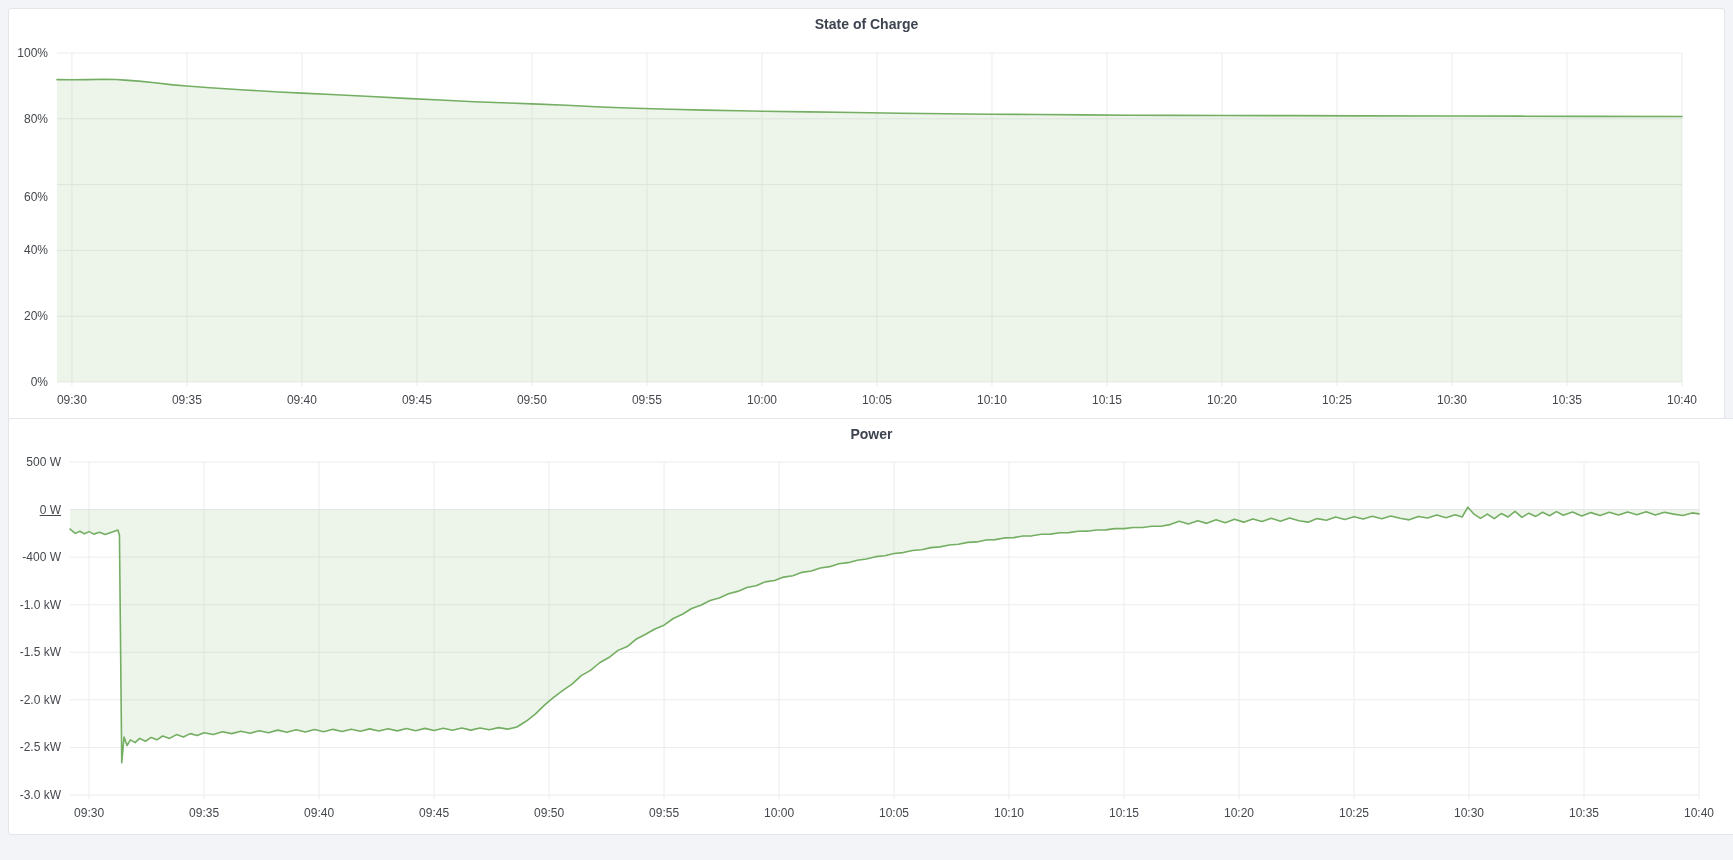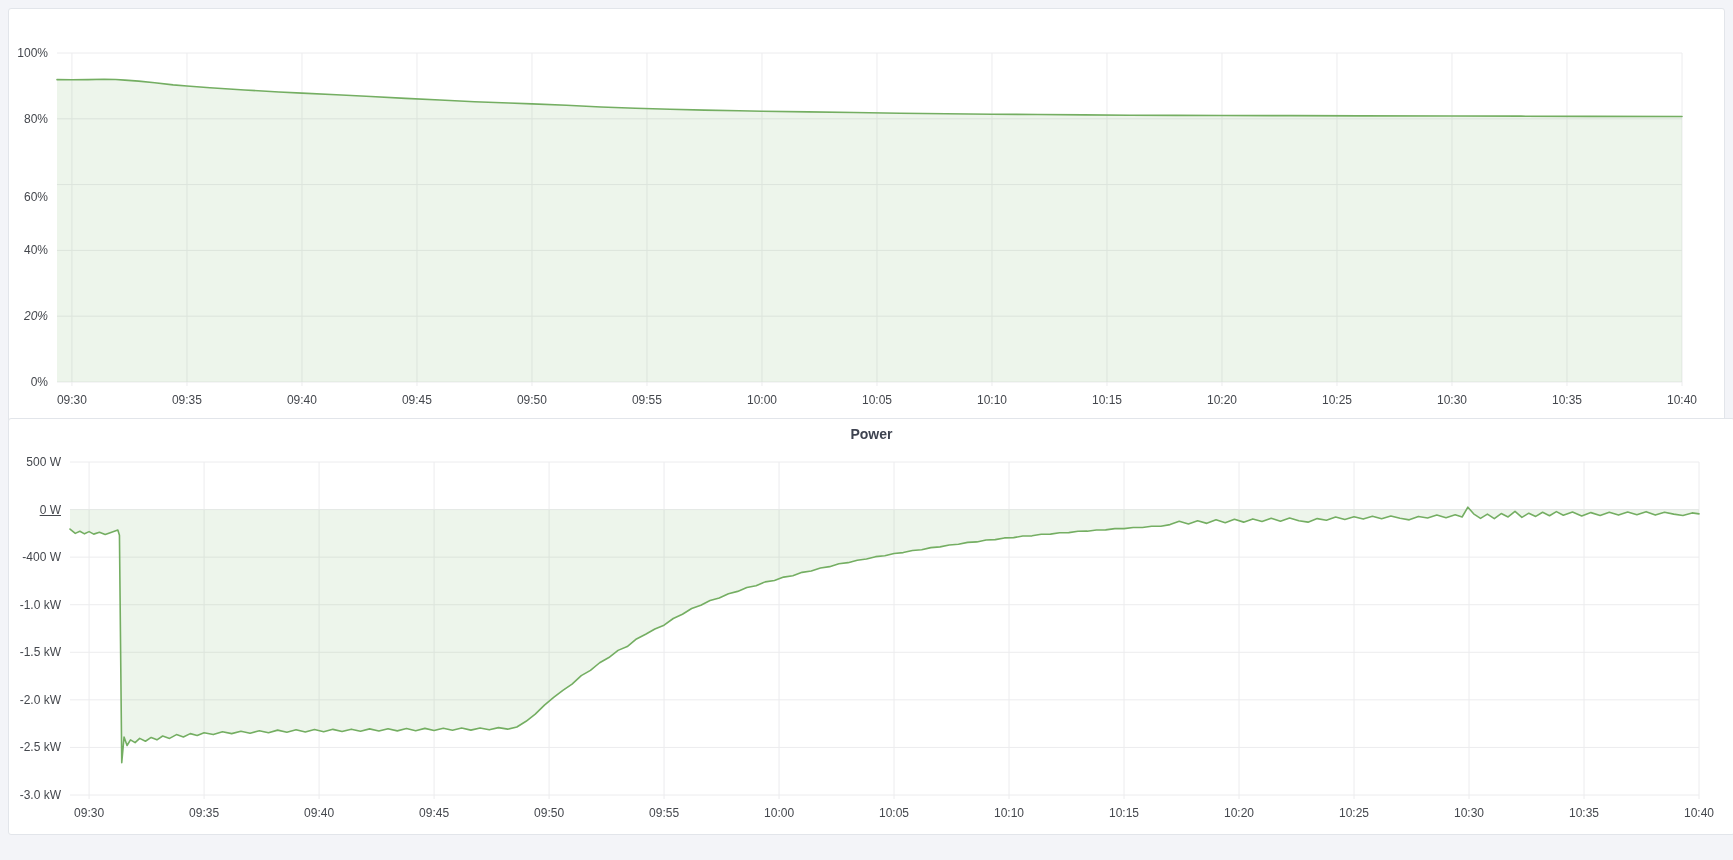--- a/index.html
+++ b/index.html
@@ -31,20 +31,21 @@
   }
   .y-tick{
     position:absolute;left:-9px;transform:translate(-100%,-50%);
     font-size:12px;color:var(--tick-text,#44474d);white-space:nowrap;line-height:14px;
   }
 </style>
 </head>
 <body>
 
 <section class="panel" id="panel-soc">
+  <header class="panel-title">State of Charge</header>
   <div class="plot" id="plot-soc">
       <svg viewBox="0 0 1625 329" width="1625" height="329">
         <line x1="14.950460014154281" x2="14.950460014154281" y1="0" y2="333" stroke="#ececee" stroke-width="1"></line>
         <line x1="129.95399858457185" x2="129.95399858457185" y1="0" y2="333" stroke="#ececee" stroke-width="1"></line>
         <line x1="244.95753715498938" x2="244.95753715498938" y1="0" y2="333" stroke="#ececee" stroke-width="1"></line>
         <line x1="359.96107572540694" x2="359.96107572540694" y1="0" y2="333" stroke="#ececee" stroke-width="1"></line>
         <line x1="474.96461429582445" x2="474.96461429582445" y1="0" y2="333" stroke="#ececee" stroke-width="1"></line>
         <line x1="589.968152866242" x2="589.968152866242" y1="0" y2="333" stroke="#ececee" stroke-width="1"></line>
         <line x1="704.9716914366595" x2="704.9716914366595" y1="0" y2="333" stroke="#ececee" stroke-width="1"></line>
         <line x1="819.975230007077" x2="819.975230007077" y1="0" y2="333" stroke="#ececee" stroke-width="1"></line>
@@ -76,21 +77,21 @@
       <div class="x-tick" style="left: 1049.98px; top: 340px;">10:15</div>
       <div class="x-tick" style="left: 1164.99px; top: 340px;">10:20</div>
       <div class="x-tick" style="left: 1279.99px; top: 340px;">10:25</div>
       <div class="x-tick" style="left: 1394.99px; top: 340px;">10:30</div>
       <div class="x-tick" style="left: 1510px; top: 340px;">10:35</div>
       <div class="x-tick" style="left: 1625px; top: 340px;">10:40</div>
       <div class="y-tick" style="top: 0px;">100%</div>
       <div class="y-tick" style="top: 65.8px;">80%</div>
       <div class="y-tick" style="top: 144px;">60%</div>
       <div class="y-tick" style="top: 197.4px; text-align: right;">40%</div>
-      <div class="y-tick" style="top: 263.2px; font-style: italic;">20%</div>
+      <div class="y-tick" style="top: 263.2px;">20%</div>
       <div class="y-tick" style="top: 329px;">0%</div>
     </div>
 </section>
 
 <section class="panel" id="panel-power">
   <header class="panel-title">Power</header>
   <div class="plot" id="plot-power">
       <svg viewBox="0 0 1629 333" width="1629" height="333">
         <line x1="19.088945362134687" x2="19.088945362134687" y1="0" y2="337" stroke="#ececee" stroke-width="1"></line>
         <line x1="134.08259212198223" x2="134.08259212198223" y1="0" y2="337" stroke="#ececee" stroke-width="1"></line>

